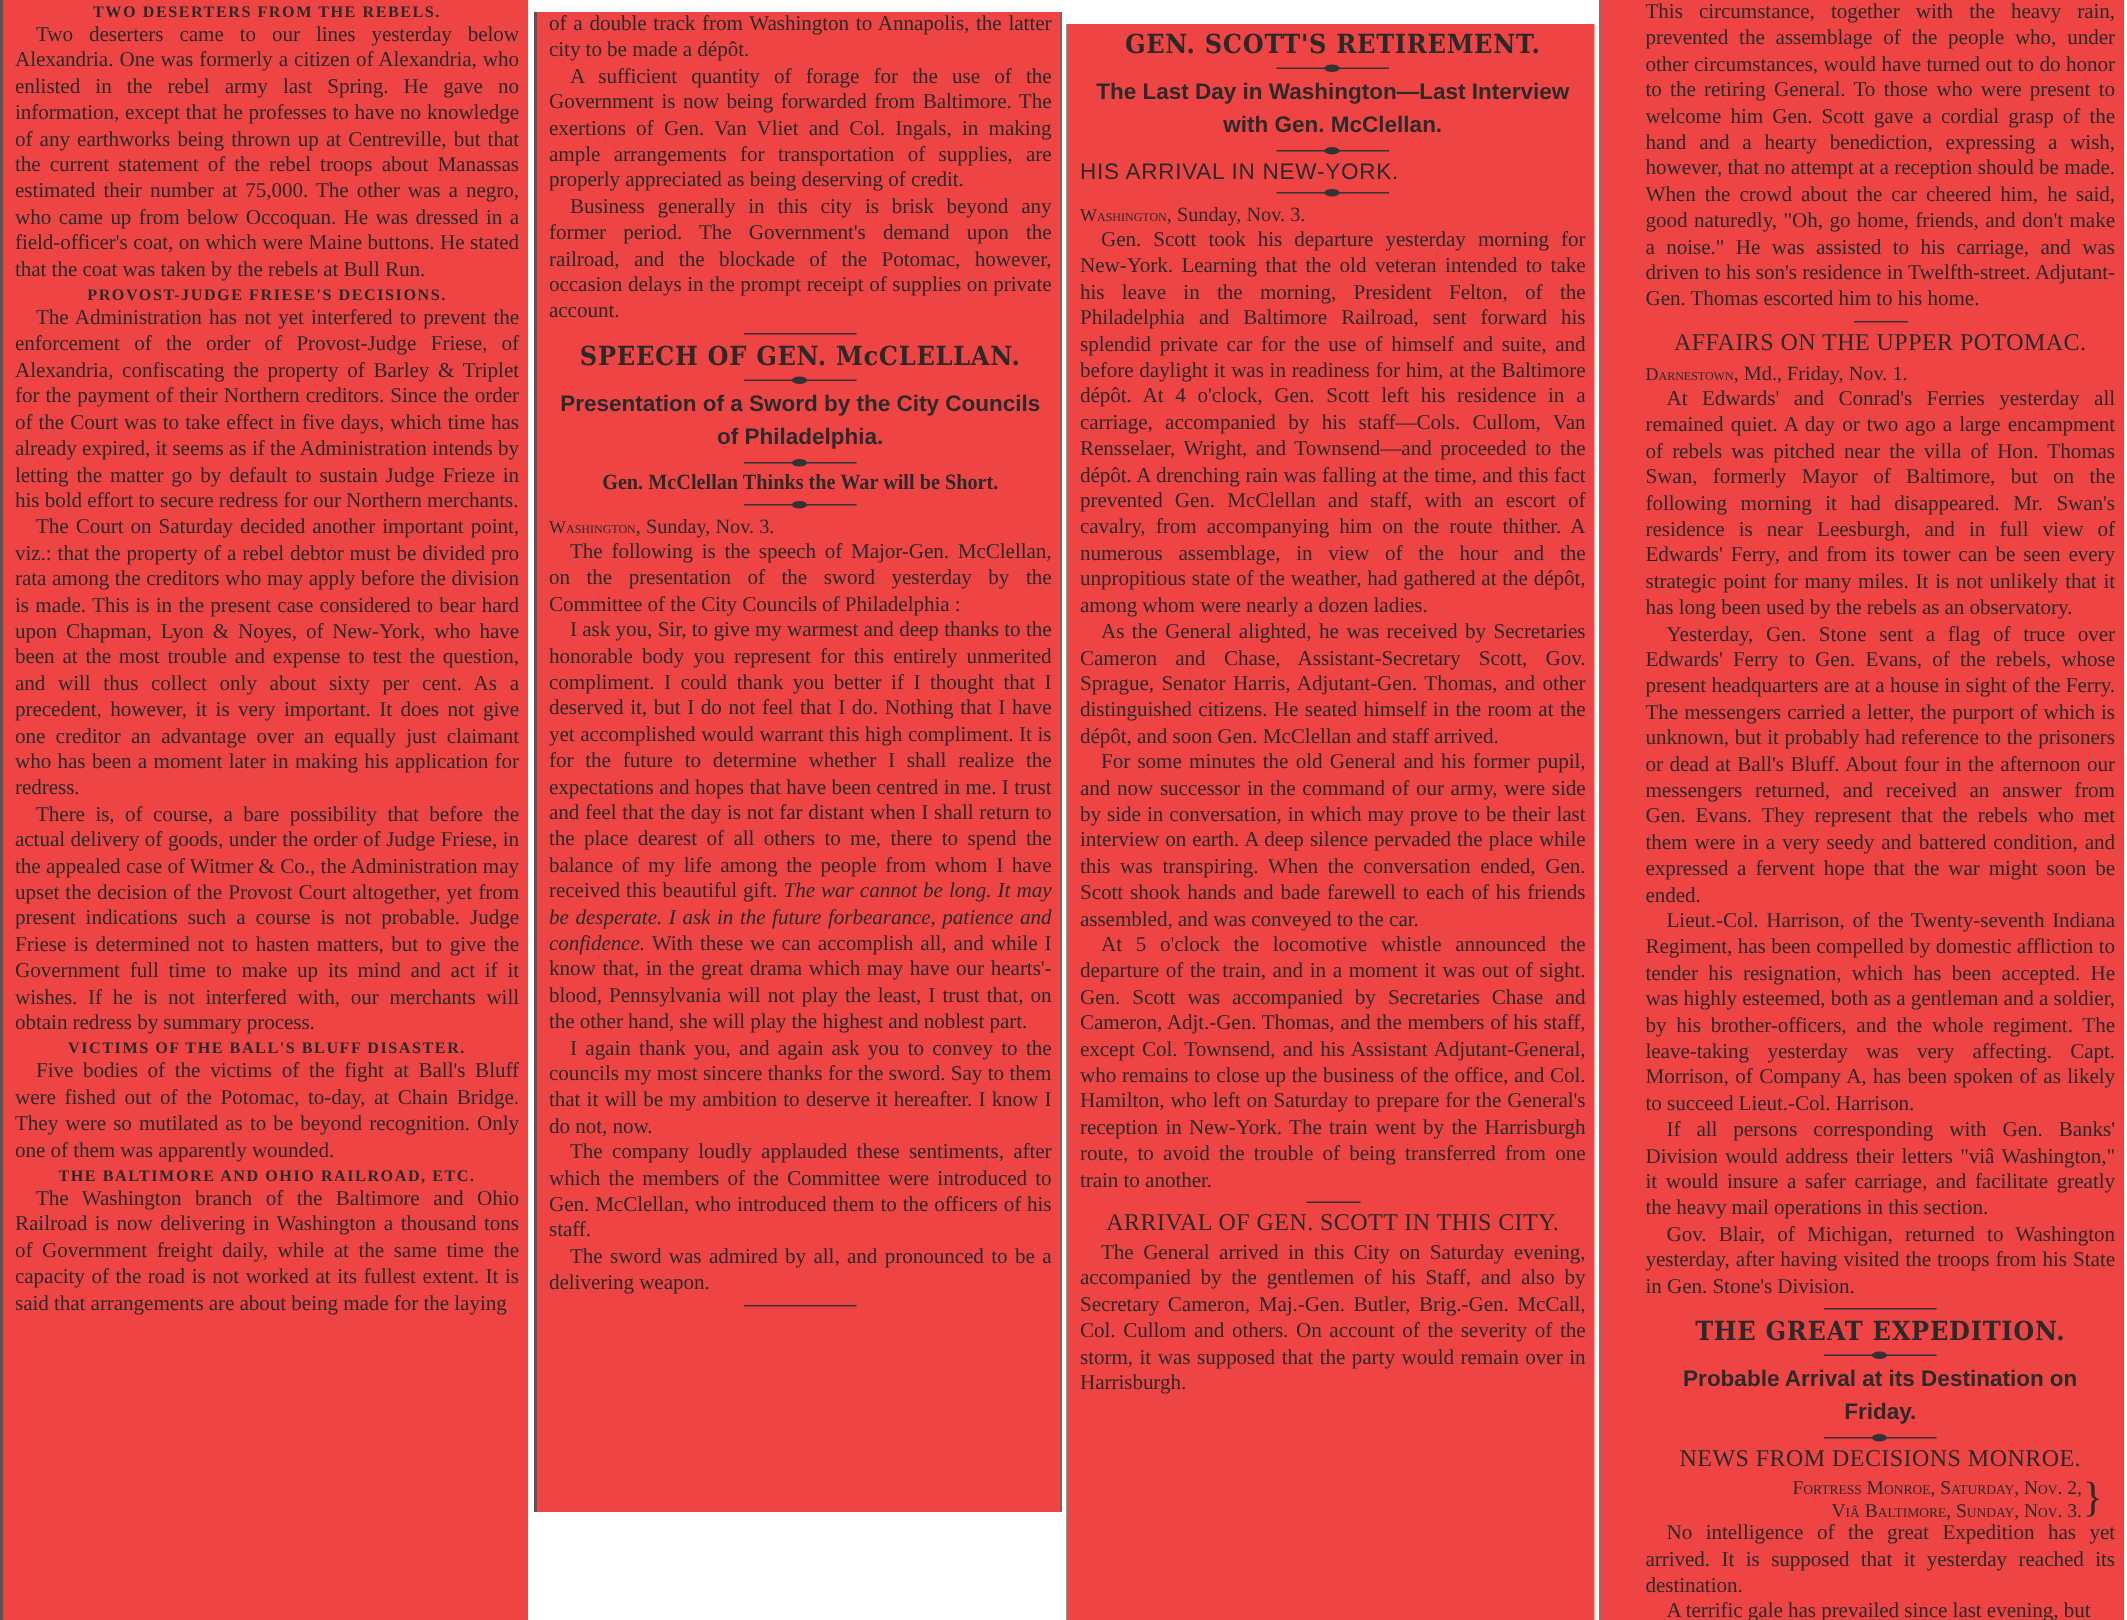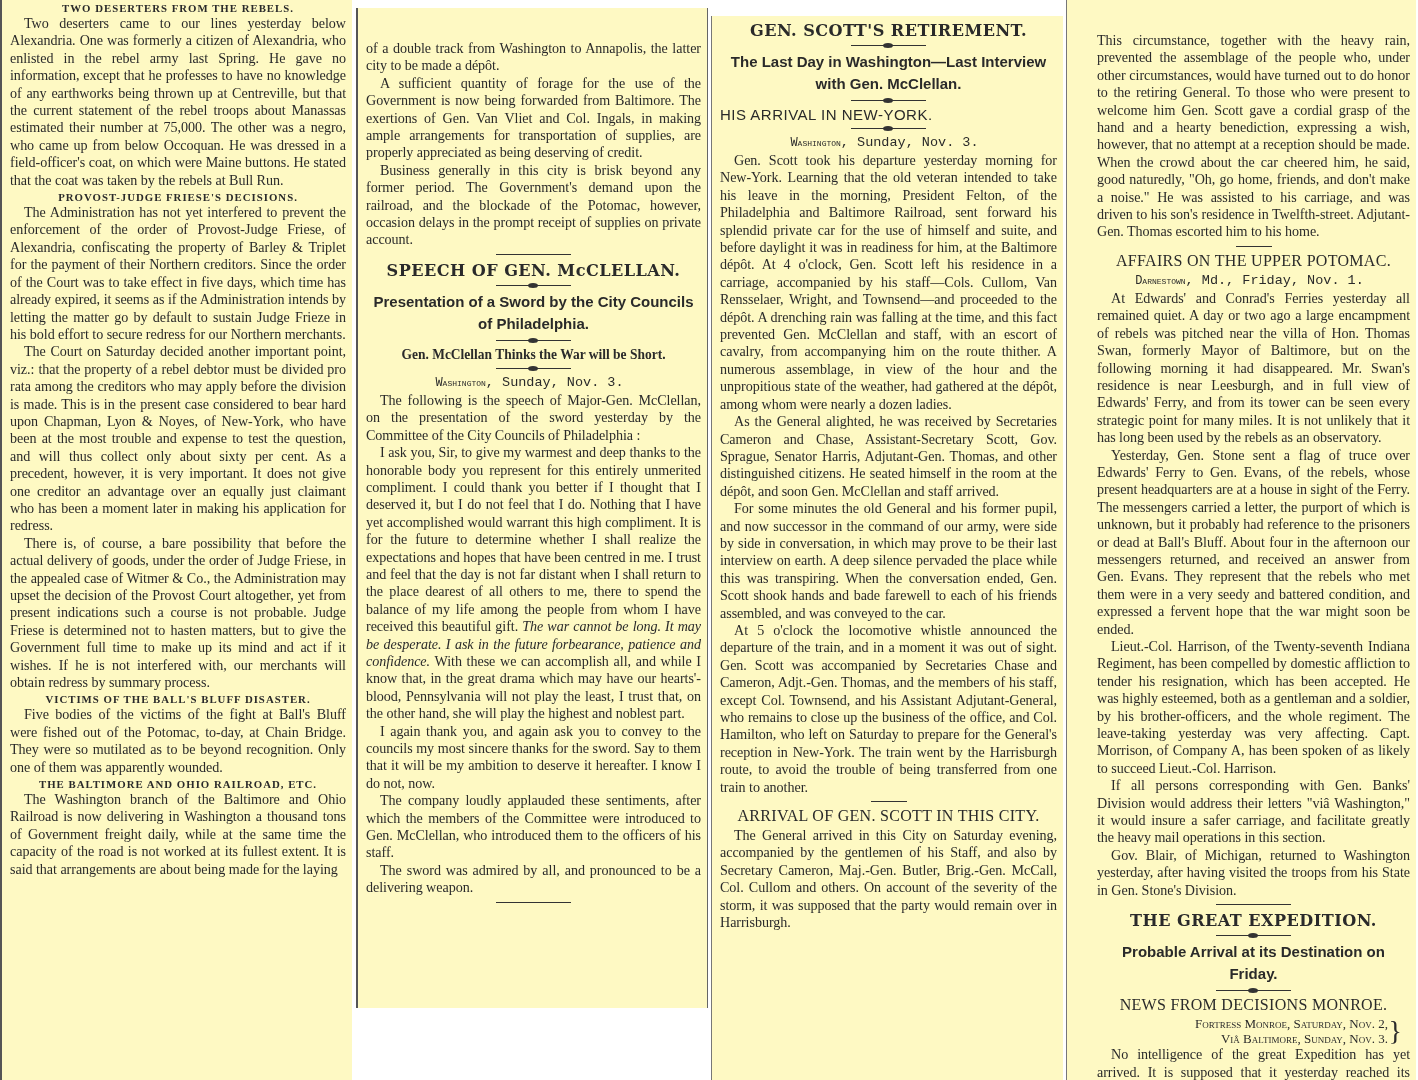--- a/index.html
+++ b/index.html
@@ -1,31 +1,31 @@
 <!DOCTYPE html>
 <html><head>
 <meta charset="utf-8">
 <style>
   html,body{margin:0;padding:0;background:#fff;}
   body{width:1418px;height:1080px;overflow:hidden;position:relative;font-family:"Liberation Serif","DejaVu Serif",serif;color:#2a2a2a;}
-  .col{position:absolute;top:0;height:1080px;box-sizing:border-box;background:#fef9c3;}
+  .col{position:absolute;top:0;height:1080px;box-sizing:border-box;background:#ef4444;}
   .col-inner{padding:0 6px 0 8px;}
   #c1{left:0;width:352px;border-left:2px solid #555;}
   #c2{left:356px;width:352px;border-left:2px solid #555;top:8px;height:1000px;border-right:1px solid #666;}
   #c3{left:711px;width:352px;border-left:1px solid #777;top:16px;height:1070px;}
   #c4{left:1066px;width:350px;border-left:1px solid #777;top:0;height:1080px;padding-left:22px;}
   p{margin:0;font-size:14.1px;line-height:17.4px;text-align:justify;text-indent:14px;letter-spacing:-0.05px;}
-  p.noindent{text-indent:0;margin-top:32px;}
+  p.noindent{text-indent:0;}
   .sub{font-size:10.8px;letter-spacing:1px;text-align:center;font-weight:bold;text-transform:uppercase;margin:2px 0 1px;}
   .hd-big{font-family:"DejaVu Serif",serif;font-weight:bold;font-size:17.5px;text-align:center;letter-spacing:0.5px;margin:4px 0 2px;transform:scaleX(0.92);}
   .hd-deck{font-family:Liberation Sans, sans-serif;font-weight:bold;font-size:15px;text-align:center;line-height:22px;margin:2px 0;}
   .hd-sans{font-family:"Liberation Sans",sans-serif;font-size:15px;text-align:left;letter-spacing:0.5px;margin:3px 0;}
   .hd-caps{font-size:16px;text-align:center;letter-spacing:0.3px;margin:3px 0 2px;}
   .hd-deck2{font-family:"Liberation Serif",serif;font-weight:bold;font-size:14.5px;text-align:center;margin:3px 0;transform:scaleX(0.93);}
-  .dateline{text-align:center;font-size:13.5px;line-height:17px;padding-right:8px;font-family:Liberation Mono, monospace;}
+  .dateline{text-align:left;font-size:13.5px;line-height:17px;padding-right:8px;}
   .dateline .sc{font-variant:small-caps;font-size:12px;}
   .rule{width:75px;height:1px;background:#333;margin:5px auto;position:relative;}
   .rule.dash::after{content:"";position:absolute;left:32px;top:-2px;width:10px;height:5px;background:#333;border-radius:50%;}
   .rule.short{width:36px;}
   .sc{font-variant:small-caps;}
   em{font-style:italic;}
   .dl2{font-size:13px;line-height:15px;text-align:right;padding-right:22px;position:relative;}
   .brace{position:absolute;right:8px;top:0;font-size:28px;line-height:30px;}
 </style>
 </head>

